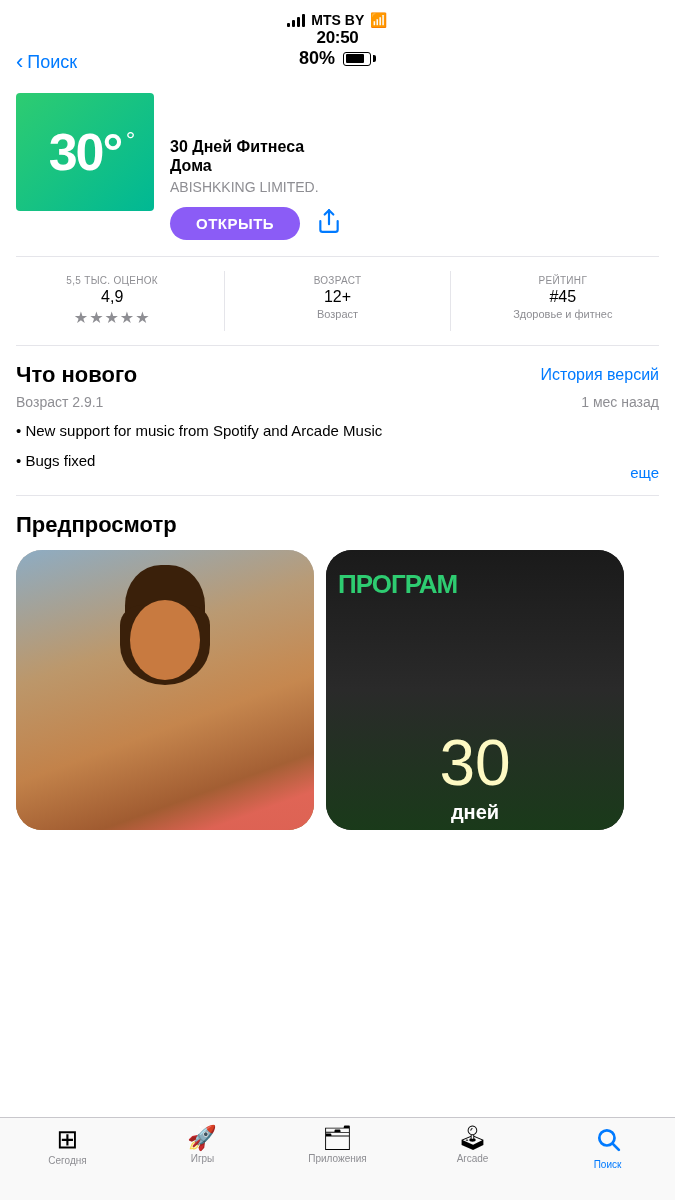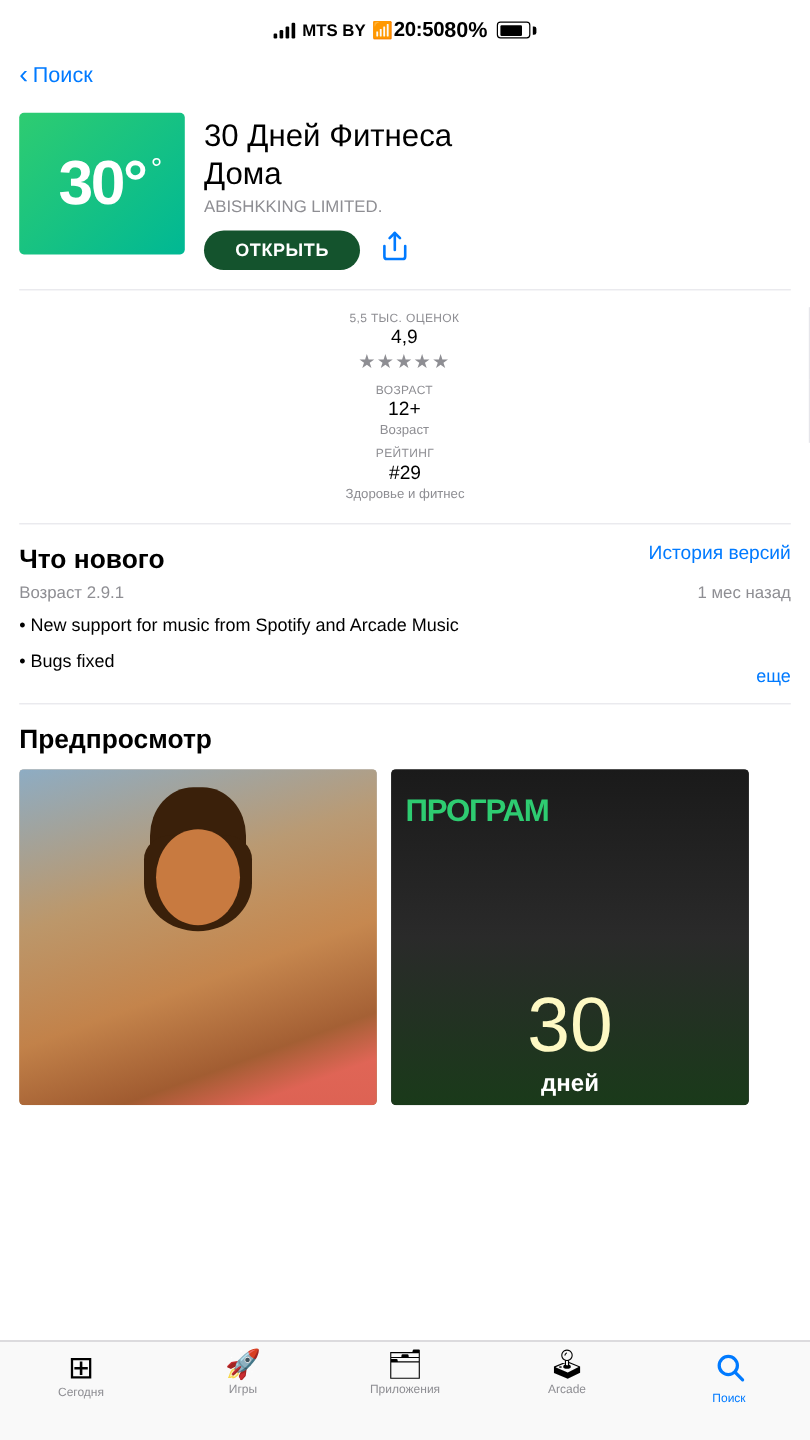--- a/index.html
+++ b/index.html
@@ -8,25 +8,26 @@
       font-family: -apple-system, 'SF Pro Text', 'Helvetica Neue', Arial, sans-serif;
       background: #fff;
       width: 675px;
       min-height: 1200px;
       overflow-x: hidden;
     }
 
     
     .status-bar {
       display: flex;
-      justify-content: center;
+      justify-content: flex-start;
       align-items: center;
       padding: 12px 20px 6px;
       background: #fff;
       height: 44px;
+      flex-direction: column;
     }
     .status-left {
       display: flex;
       align-items: center;
       gap: 6px;
       font-size: 14px;
       font-weight: 600;
     }
     .signal-bars {
       display: flex;
@@ -130,38 +131,39 @@
       font-weight: 400;
       position: absolute;
       top: 2px;
       right: -12px;
     }
     .app-info {
       flex: 1;
       padding-top: 4px;
     }
     .app-name {
-      font-size: 26px;
-      font-weight: 400;
+      font-size: 16px;
+      font-weight: 700;
       color: #000;
       line-height: 1.2;
       margin-bottom: 4px;
+      margin-top: 40px;
     }
     .app-developer {
       font-size: 14px;
       color: #8e8e93;
       margin-bottom: 12px;
     }
     .app-actions {
       display: flex;
       align-items: center;
       gap: 16px;
     }
     .open-btn {
-      background: #14532d;
+      background: #8b5cf6;
       color: #fff;
       font-size: 15px;
       font-weight: 700;
       padding: 8px 26px;
       border-radius: 20px;
       border: none;
       cursor: pointer;
       letter-spacing: 0.5px;
     }
     .share-btn {
@@ -177,21 +179,20 @@
     .divider {
       height: 1px;
       background: #e5e5ea;
       margin: 0 16px;
     }
 
     
     .stats-row {
       display: flex;
       padding: 14px 0;
-      flex-direction: column;
     }
     .stat-item {
       flex: 1;
       display: flex;
       flex-direction: column;
       align-items: center;
       gap: 2px;
       border-right: 1px solid #e5e5ea;
       padding: 4px 8px;
     }
@@ -222,20 +223,21 @@
       letter-spacing: 1px;
     }
 
     
     .section {
       padding: 16px 16px 0;
     }
     .section-header {
       display: flex;
       justify-content: space-between;
+      align-items: center;
       margin-bottom: 6px;
     }
     .section-title {
       font-size: 22px;
       font-weight: 700;
       color: #000;
     }
     .section-link {
       font-size: 16px;
       color: #007AFF;
@@ -283,21 +285,21 @@
       font-weight: 700;
       color: #000;
       margin-bottom: 12px;
     }
     .preview-images {
       display: flex;
       gap: 12px;
       overflow: hidden;
     }
     .preview-img {
-      border-radius: 4px;
+      border-radius: 26px;
       overflow: hidden;
       flex-shrink: 0;
     }
     .preview-img-1 {
       width: 298px;
       height: 280px;
       background: #c8a882;
       position: relative;
     }
     .preview-img-2 {
@@ -462,21 +464,21 @@
       <span class="stat-value">4,9</span>
       <span class="stars">★★★★★</span>
     </div>
     <div class="stat-item">
       <span class="stat-label">ВОЗРАСТ</span>
       <span class="stat-value">12+</span>
       <span class="stat-sub">Возраст</span>
     </div>
     <div class="stat-item">
       <span class="stat-label">РЕЙТИНГ</span>
-      <span class="stat-value">#29</span>
+      <span class="stat-value">#45</span>
       <span class="stat-sub">Здоровье и фитнес</span>
     </div>
   </div>
 
   <div class="divider"></div>
 
   <div class="section">
     <div class="section-header">
       <span class="section-title">Что нового</span>
       <span class="section-link">История версий</span>

